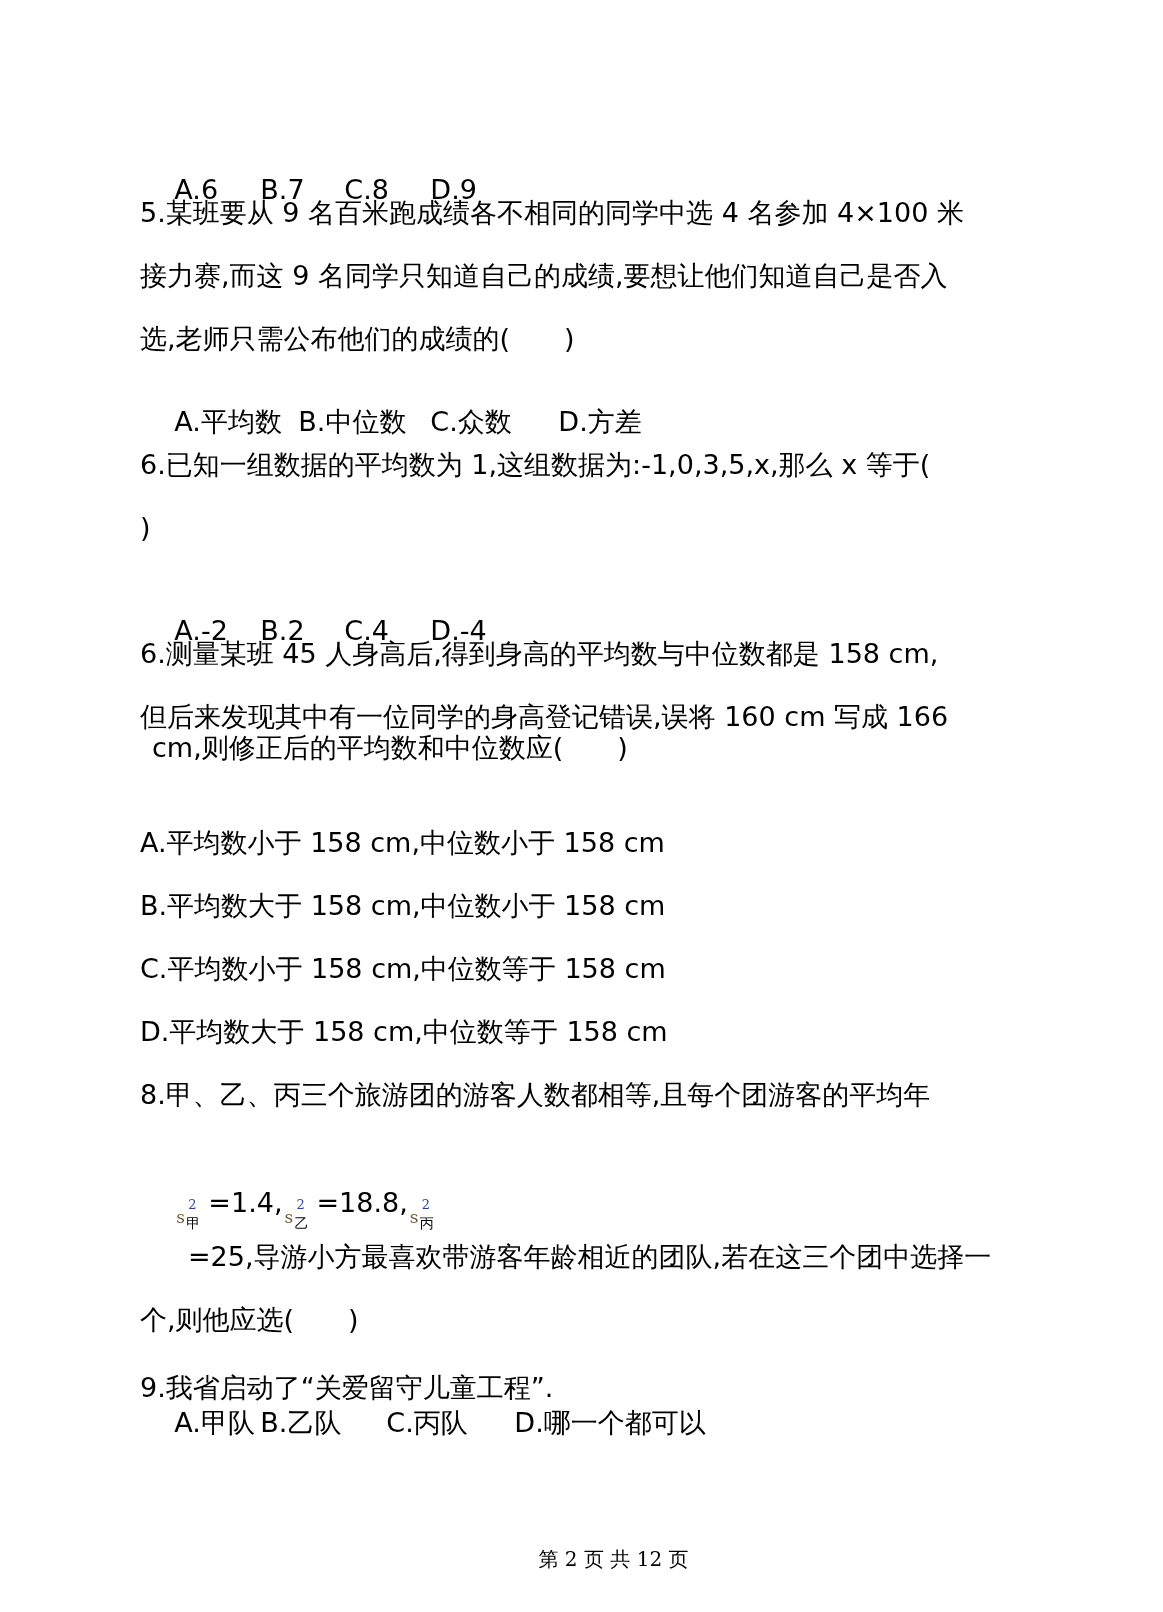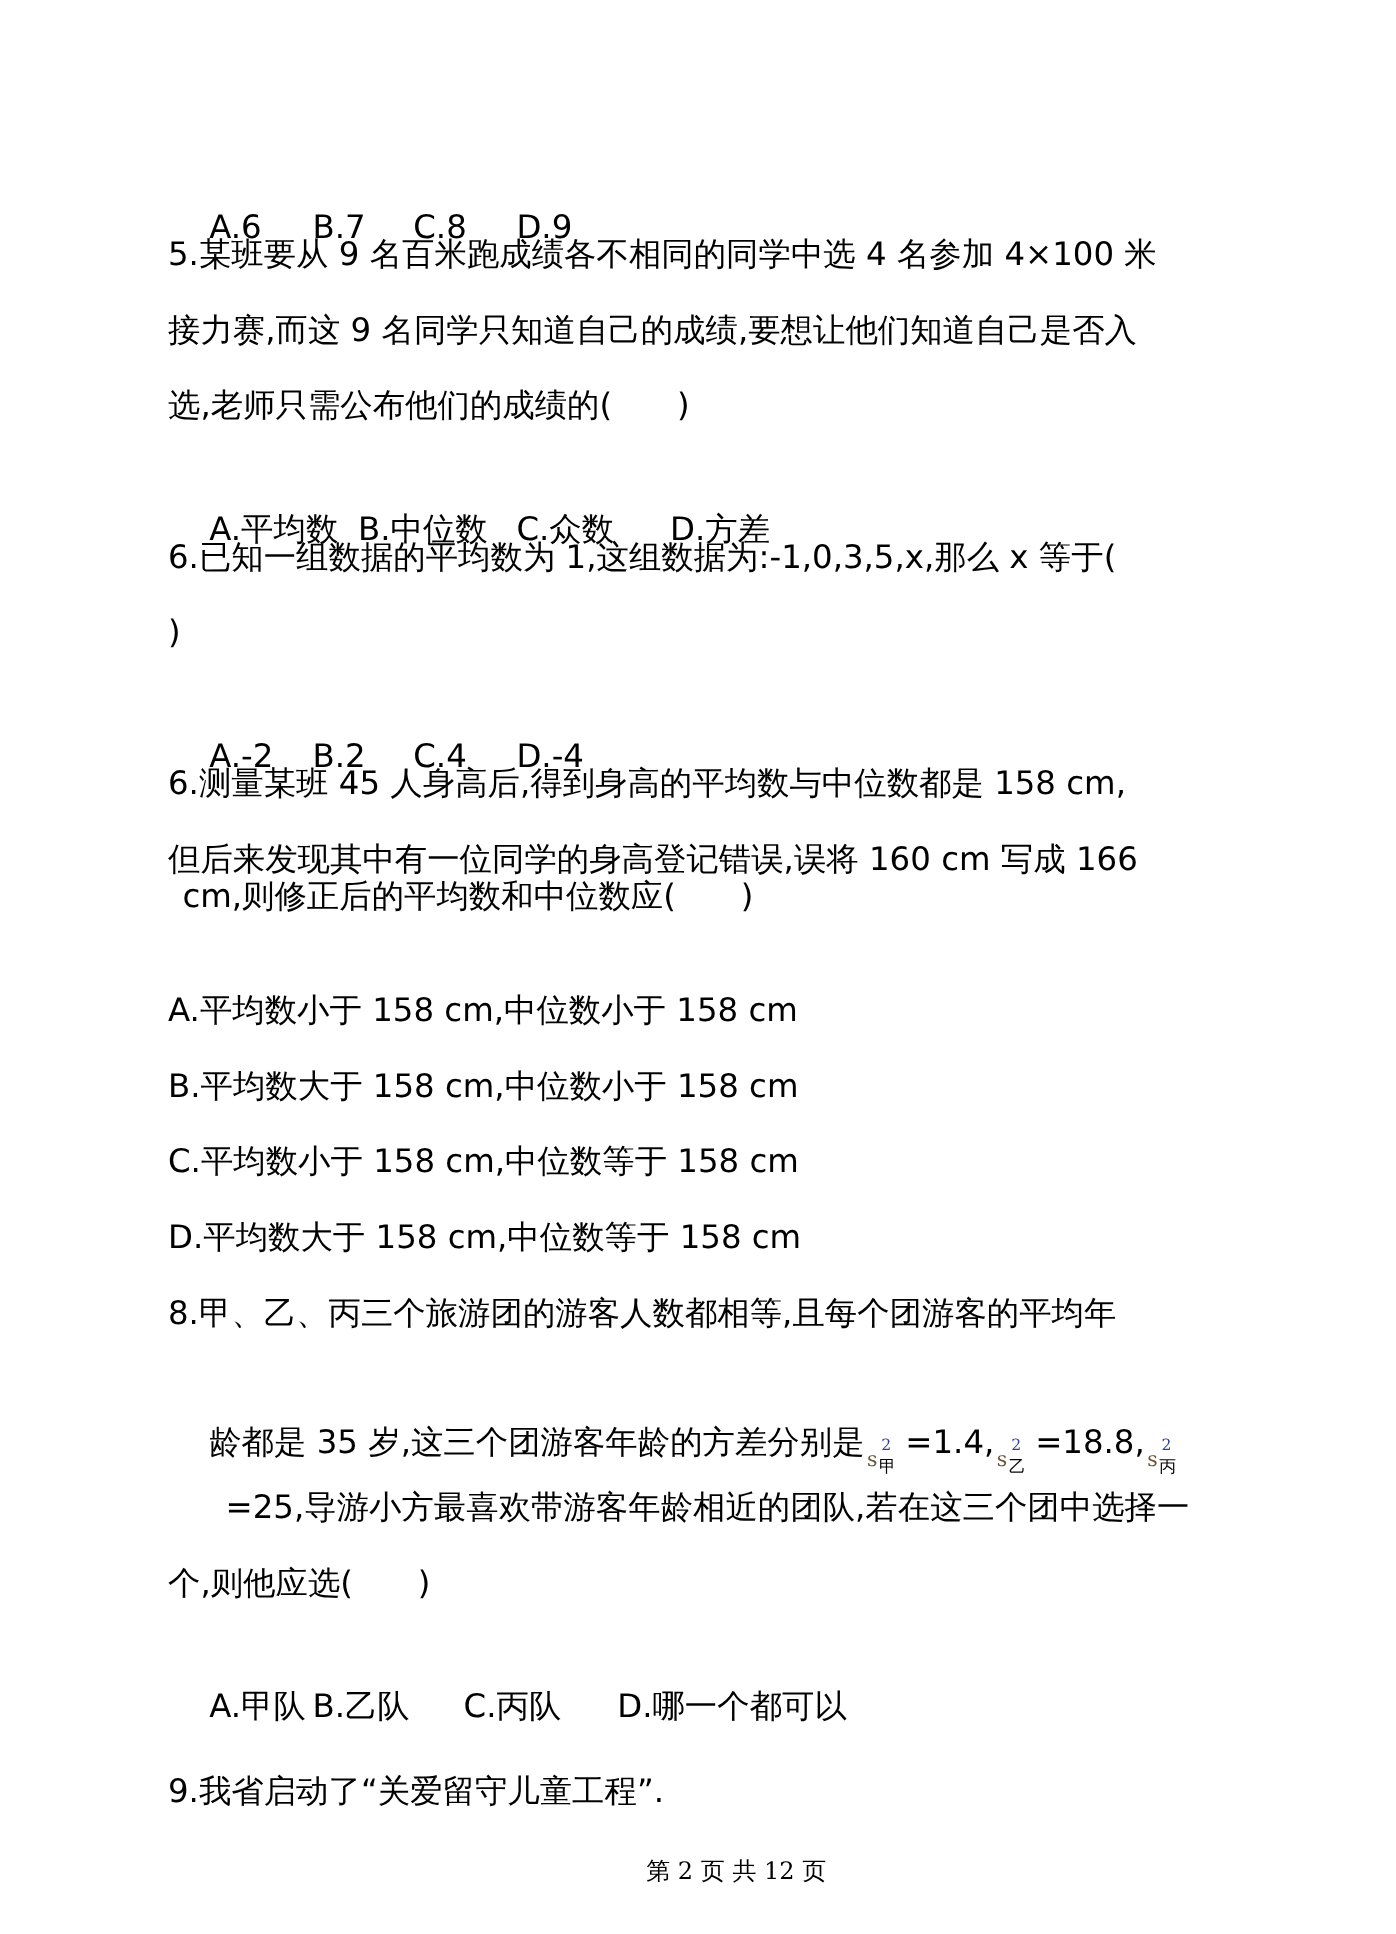--- a/index.html
+++ b/index.html
@@ -17,44 +17,44 @@
 <body>
 
 <div class="page">
   <div class="line opts" style="top:130px;">
     <span style="width:86px">A.6</span><span style="width:84px">B.7</span><span style="width:86px">C.8</span><span>D.9</span>
   </div>
 
   <div class="line" style="top:193px;">5.某班要从 9 名百米跑成绩各不相同的同学中选 4 名参加 4×100 米</div>
   <div class="line" style="top:256px;">接力赛,而这 9 名同学只知道自己的成绩,要想让他们知道自己是否入</div>
   <div class="line" style="top:319px;">选,老师只需公布他们的成绩的(　　)</div>
-  <div class="line opts" style="top:382px;">
+  <div class="line opts" style="top:362px;">
     <span style="width:124px">A.平均数</span><span style="width:132px">B.中位数</span><span style="width:128px">C.众数</span><span>D.方差</span>
   </div>
 
   <div class="line" style="top:445px;">6.已知一组数据的平均数为 1,这组数据为:-1,0,3,5,x,那么 x 等于(</div>
   <div class="line" style="top:508px;">)</div>
   <div class="line opts" style="top:571px;">
     <span style="width:86px">A.-2</span><span style="width:84px">B.2</span><span style="width:86px">C.4</span><span>D.-4</span>
   </div>
 
   <div class="line" style="top:634px;">6.测量某班 45 人身高后,得到身高的平均数与中位数都是 158 cm,</div>
   <div class="line" style="top:697px;">但后来发现其中有一位同学的身高登记错误,误将 160 cm 写成 166</div>
   <div class="line" style="top:728px;margin-left:12px;">cm,则修正后的平均数和中位数应(　　)</div>
   <div class="line" style="top:823px;">A.平均数小于 158 cm,中位数小于 158 cm</div>
   <div class="line" style="top:886px;">B.平均数大于 158 cm,中位数小于 158 cm</div>
   <div class="line" style="top:949px;">C.平均数小于 158 cm,中位数等于 158 cm</div>
   <div class="line" style="top:1012px;">D.平均数大于 158 cm,中位数等于 158 cm</div>
 
   <div class="line" style="top:1075px;">8.甲、乙、丙三个旅游团的游客人数都相等,且每个团游客的平均年</div>
   <div class="line" style="top:1143px;">
-    <span>龄都是 35 岁,这三个团游客年龄的方差分别是</span><span class="sq"><span class="s">s</span><span class="p">2</span><span class="b">甲</span></span><span>=1.4,</span><span class="sq"><span class="s">s</span><span class="p">2</span><span class="b">乙</span></span><span>=18.8,</span><span class="sq"><span class="s">s</span><span class="p">2</span><span class="b">丙</span></span>
+    <span class="sq"><span class="s">s</span><span class="p">2</span><span class="b">甲</span></span><span>=1.4,</span><span class="sq"><span class="s">s</span><span class="p">2</span><span class="b">乙</span></span><span>=18.8,</span><span class="sq"><span class="s">s</span><span class="p">2</span><span class="b">丙</span></span>
   </div>
   <div class="line" style="top:1237px;margin-left:48px;">=25,导游小方最喜欢带游客年龄相近的团队,若在这三个团中选择一</div>
   <div class="line" style="top:1300px;">个,则他应选(　　)</div>
   <div class="line opts" style="top:1363px;">
     <span style="width:86px">A.甲队</span><span style="width:126px">B.乙队</span><span style="width:128px">C.丙队</span><span>D.哪一个都可以</span>
   </div>
 
-  <div class="line" style="top:1474px;">9.我省启动了“关爱留守儿童工程”.</div>
+  <div class="line" style="top:1368px;">9.我省启动了“关爱留守儿童工程”.</div>
 </div>
 
 <div class="footer">第 2 页 共 12 页</div>
 
 </body></html>

